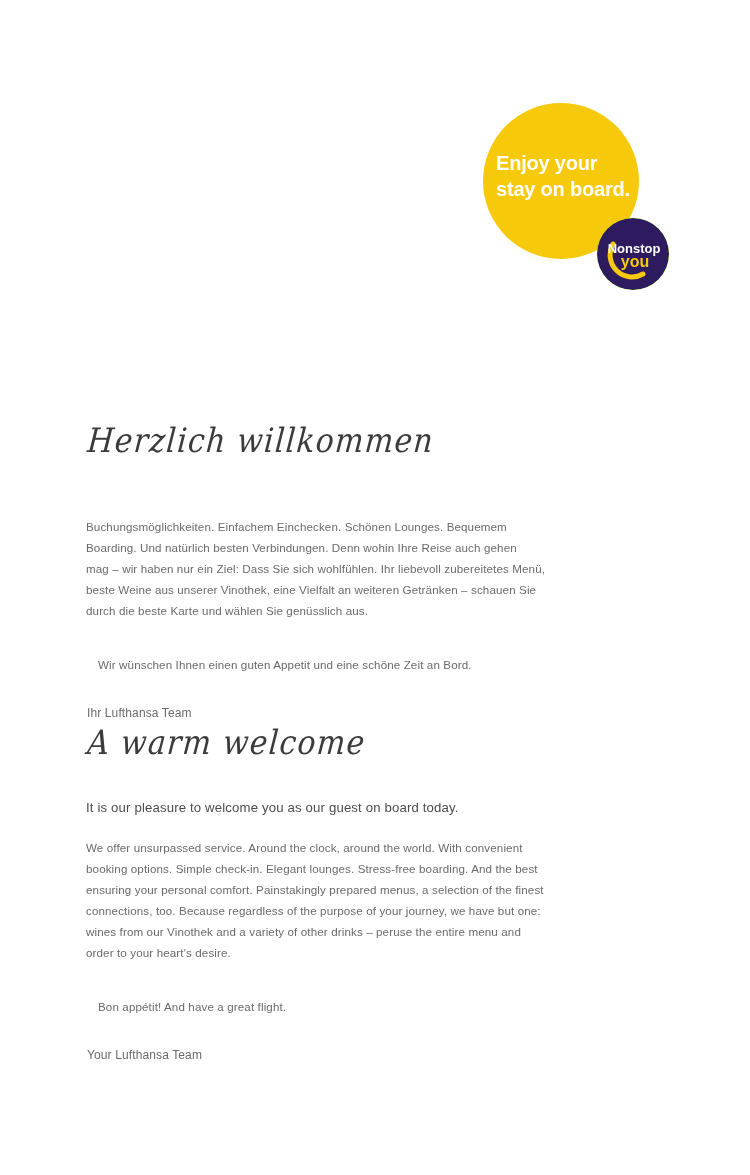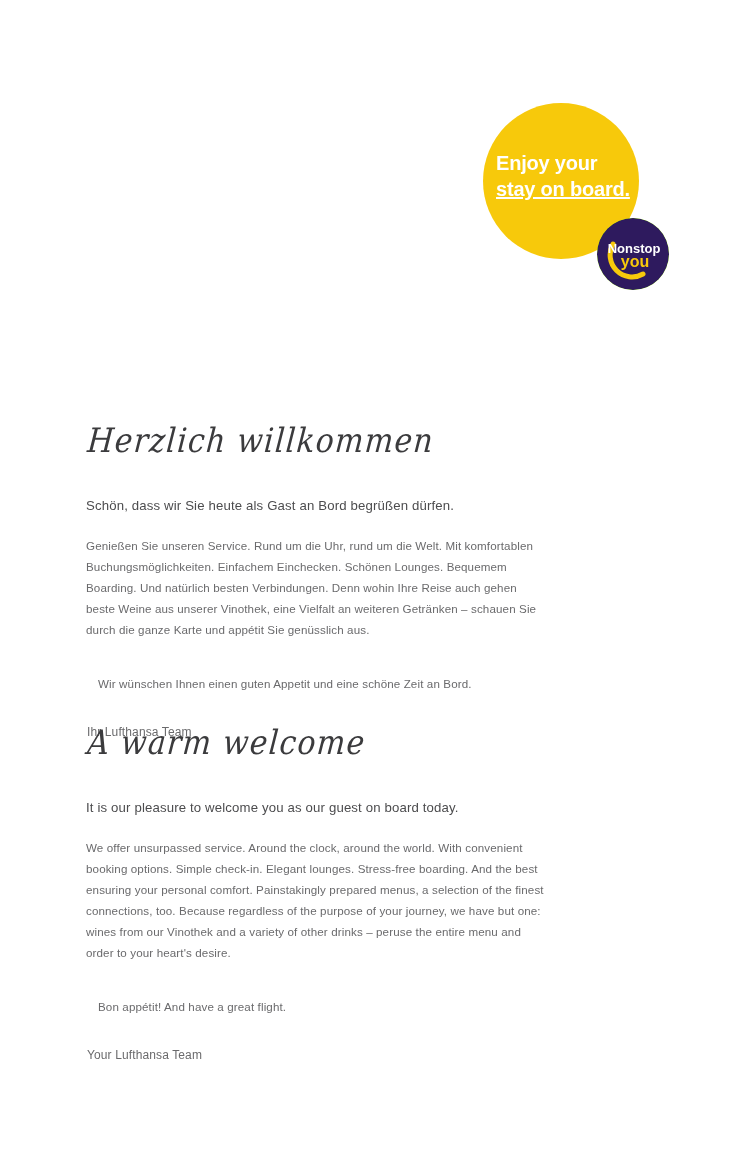--- a/index.html
+++ b/index.html
@@ -39,21 +39,21 @@
     position: absolute;
     left: 13px;
     top: 47px;
     width: 142px;
     color: #ffffff;
     font-weight: bold;
     font-size: 20px;
     line-height: 1.32;
     letter-spacing: -0.2px;
   }
-  .hero-text .l2 { display: block; text-decoration: underline; }
+  .hero-text .l2 { display: block; }
 
   .nonstop-badge {
     position: absolute;
     left: 597px;
     top: 218px;
     width: 72px;
     height: 72px;
     border-radius: 50%;
     background: #84cc16;
     overflow: hidden;
@@ -145,28 +145,27 @@
       <text x="37" y="35" fill="#ffffff" font-family="Liberation Sans, sans-serif" font-size="13" font-weight="bold" text-anchor="middle">Nonstop</text>
       <text x="38" y="49" fill="#f7c90b" font-family="Liberation Sans, sans-serif" font-size="16" font-weight="bold" text-anchor="middle">you</text>
     </svg>
   </div>
 
   <div class="letter">
 
     <section class="section-de">
       <h1 class="script-head">Herzlich willkommen</h1>
       <div class="sp-head-lede"></div>
-      <p class="lede">Schön, dass wir Sie heute als Gast an Bord begrüßen dürfen.</p>
       <div class="sp-lede-body"></div>
       <p class="body-copy">
-        <span class="ln">Genießen Sie unseren Service. Rund um die Uhr, rund um die Welt. Mit komfortablen</span>
         <span class="ln">Buchungsmöglichkeiten. Einfachem Einchecken. Schönen Lounges. Bequemem</span>
         <span class="ln">Boarding. Und natürlich besten Verbindungen. Denn wohin Ihre Reise auch gehen</span>
+        <span class="ln">mag – wir haben nur ein Ziel: Dass Sie sich wohlfühlen. Ihr liebevoll zubereitetes Menü,</span>
         <span class="ln">beste Weine aus unserer Vinothek, eine Vielfalt an weiteren Getränken – schauen Sie</span>
-        <span class="ln">durch die ganze Karte und appétit Sie genüsslich aus.</span>
+        <span class="ln">durch die beste Karte und wählen Sie genüsslich aus.</span>
       </p>
       <div class="sp-body-closing"></div>
       <p class="closing">Wir wünschen Ihnen einen guten Appetit und eine schöne Zeit an Bord.</p>
       <div class="sp-closing-sign"></div>
       <p class="signature">Ihr Lufthansa Team</p>
     </section>
 
     <section class="section-en">
       <h1 class="script-head">A warm welcome</h1>
       <div class="sp-head-lede"></div>

